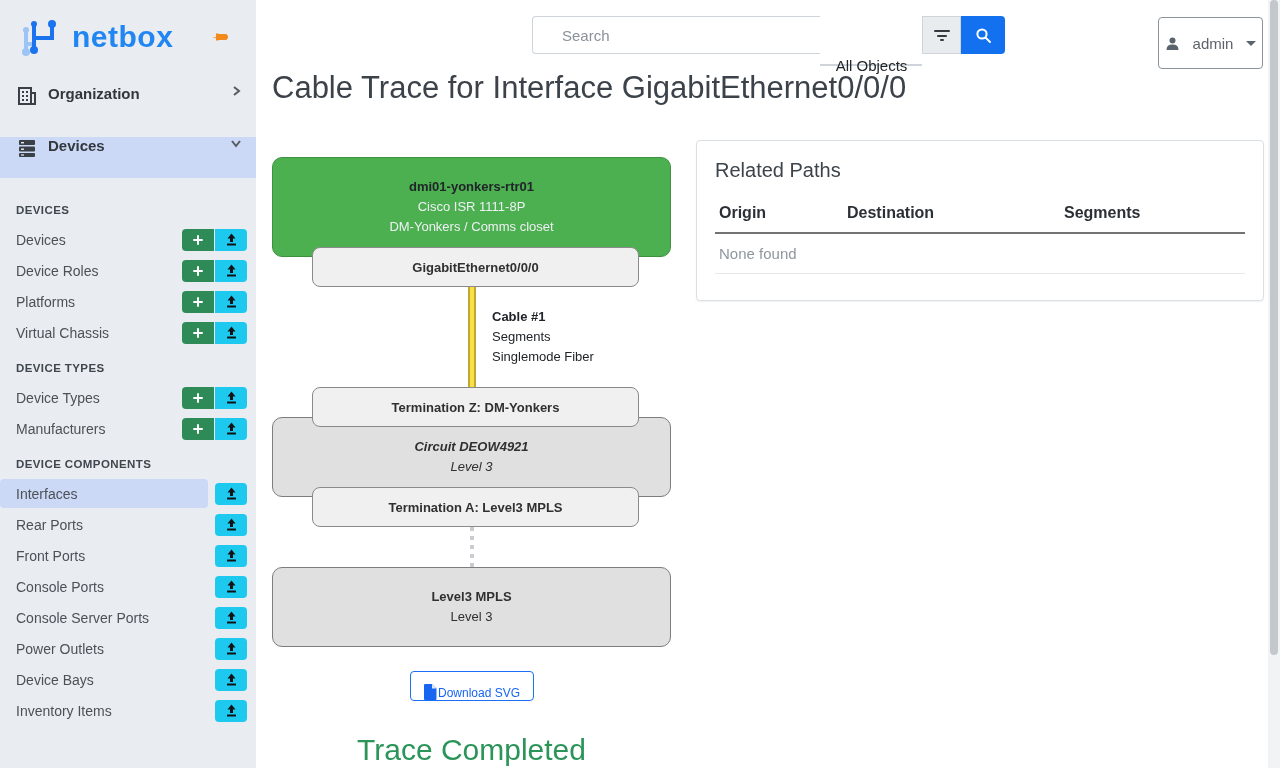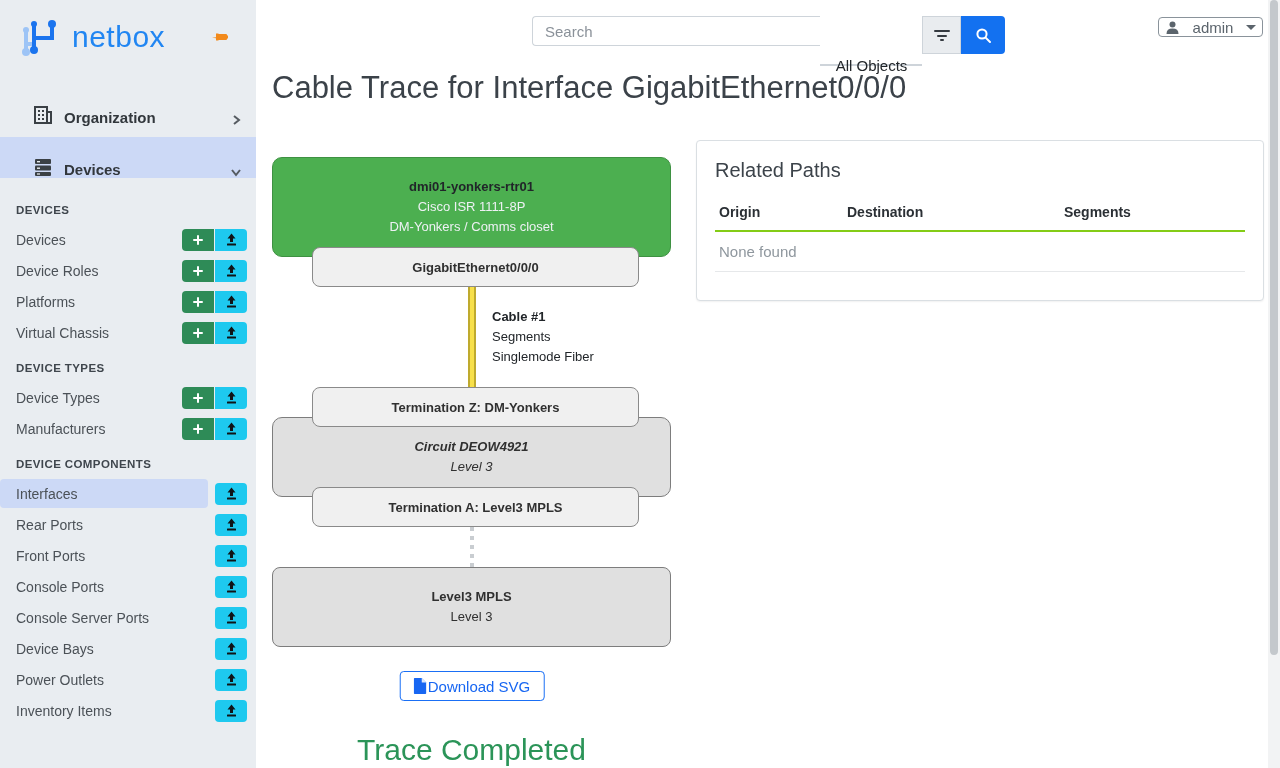--- a/index.html
+++ b/index.html
@@ -3,24 +3,24 @@
 <meta charset="utf-8">
 <style>
   * { box-sizing: border-box; margin: 0; padding: 0; }
   html,body { width:1280px; height:768px; overflow:hidden; background:#fff;
     font-family:"Liberation Sans", sans-serif; }
 
   
   .sidebar { position:absolute; left:0; top:0; width:256px; height:768px; background:#e9edf1; }
   .logo-row { position:absolute; left:0; top:0; width:256px; height:80px; }
   .logo-mark { position:absolute; left:16px; top:14px; }
-  .logo-text { position:absolute; left:72px; top:20px; font-size:30px; font-weight:normal; color:#2186f2; letter-spacing:0.5px; }
+  .logo-text { position:absolute; left:72px; top:20px; font-size:30px; font-weight:bold; color:#2186f2; letter-spacing:0.5px; }
   .pin-icon { position:absolute; left:211px; top:29px; }
 
-  .nav-menu { position:absolute; left:0; width:256px; height:41px; display:flex; align-items:flex-end; padding:0 14px 0 32px; cursor:pointer; }
+  .nav-menu { position:absolute; left:0; width:256px; height:41px; display:flex; align-items:flex-start; padding:0 14px 0 16px; cursor:pointer; }
   .nav-menu.org { top:85px; }
   .nav-menu.dev { top:137px; background:#ccd9f6; }
   .nav-menu .menu-icon { width:22px; height:22px; margin-right:10px; flex:0 0 auto; }
   .nav-menu .menu-label { font-size:15px; font-weight:bold; color:#32373c; flex:1; }
   .chev { width:12px; height:12px; stroke:#555b61; stroke-width:2; fill:none; }
 
   .nav-sections { position:absolute; left:0; top:190px; width:256px; }
   .nav-section-header { margin:10px 0 4px 0; padding:0 16px; height:20px; line-height:20px;
     font-size:11.5px; font-weight:bold; color:#3f464d; letter-spacing:0.4px; }
   .nav-item { position:relative; height:31px; display:flex; align-items:center; padding:0 9px 0 16px; }
@@ -29,29 +29,29 @@
   .btn-group { display:flex; gap:1px; position:relative; z-index:1; }
   .mini-btn { width:32px; height:22px; border:none; display:flex; align-items:center; justify-content:center; cursor:pointer; }
   .btn-add { background:#2e8b57; border-radius:4px 0 0 4px; }
   .btn-import { background:#1ec9ef; border-radius:0 4px 4px 0; }
   .btn-import.solo { border-radius:4px; }
 
   
   .main { position:absolute; left:256px; top:0; width:1024px; height:768px; background:#fff; }
 
   .search-group { position:absolute; left:276px; top:16px; height:38px; display:flex; }
-  .search-input { width:288px; height:30px; border:1px solid #ced4da; border-right:none; border-radius:4px 0 0 4px;
-    padding:0 12px; font-size:15px; color:#343a40; outline:none; }
+  .search-input { width:288px; height:38px; border:1px solid #ced4da; border-right:none; border-radius:4px 0 0 4px;
+    padding:0 29px; font-size:15px; color:#343a40; outline:none; }
   .search-input::placeholder { color:#8a9199; }
   .scope-seg { width:102px; background:#e9ecef; border:1px solid #ced4da; border-right:none; display:flex; align-items:center; justify-content:center;
     font-size:15px; color:#212529; cursor:pointer;margin-top:48px; }
   .filter-seg { width:39px; background:#e9ecef; border:1px solid #ced4da; display:flex; align-items:center; justify-content:center; cursor:pointer; }
   .search-btn { width:44px; background:#1371f0; border:none; border-radius:0 4px 4px 0; display:flex; align-items:center; justify-content:center; cursor:pointer; }
 
-  .user-btn { position:absolute; left:902px; top:17px; width:105px; height:20px; background:#fff;
+  .user-btn { position:absolute; left:902px; top:17px; width:105px; height:52px; background:#fff;
     border:1px solid #8a939b; border-radius:4px; display:flex; align-items:center; justify-content:center; gap:13px;
     font-size:15px; color:#5b646c; cursor:pointer; }
   .caret-down { width:0; height:0; border-left:5px solid transparent; border-right:5px solid transparent; border-top:5px solid #5b646c; }
 
   .page-title { position:absolute; left:16px; top:70px; font-size:31px; font-weight:normal; color:#3b4249; }
 
   
   .diagram { position:absolute; left:16px; top:157px; width:400px; height:611px; }
   .node-box { position:absolute; border-radius:10px; display:flex; flex-direction:column; align-items:center; justify-content:center;
     text-align:center; font-size:13px; line-height:20px; cursor:pointer; }
@@ -61,40 +61,40 @@
   .slim-box { position:absolute; left:40px; width:327px; height:40px; background:#f0f0f0; border:1px solid #8a8a8a;
     border-radius:8px; display:flex; align-items:center; justify-content:center;
     font-size:13px; font-weight:bold; color:#303030; cursor:pointer; z-index:2; }
   .iface-box { top:90px; }
   .termz-box { top:230px; }
   .terma-box { top:330px; }
   .wide-box { position:absolute; left:0; width:399px; height:80px; background:#e0e0e0; border:1px solid #7d7d7d;
     border-radius:10px; display:flex; flex-direction:column; align-items:center; justify-content:center;
     font-size:13px; line-height:20px; color:#303030; cursor:pointer; z-index:1; }
   .circuit-box { top:260px;font-style:italic; }
-  .farend-box { top:410px;border-radius:8px; }
+  .farend-box { top:410px; }
   .bold-line { font-weight:bold; }
 
   .cable-line { position:absolute; left:196px; top:130px; width:8px; height:101px; background:#f8e04a;
     border-left:2px solid #bfaa2e; border-right:2px solid #bfaa2e; z-index:0; }
   .cable-label { position:absolute; left:220px; top:150px; font-size:13px; line-height:20px; color:#212529; cursor:pointer; }
   .dashed-line { position:absolute; left:198px; top:370px; width:4px; height:42px;
     background:repeating-linear-gradient(to bottom, #c9cdd1 0 4px, transparent 4px 9px); }
 
   .download-btn { position:absolute; left:50%; transform:translateX(-50%); top:514px; height:30px;
-    display:inline-flex; align-items:center; gap:1px; padding:0 13px; background:#fff;
-    border:1px solid #1a6ff5; border-radius:4px; color:#1766f2; font-size:15px; cursor:pointer; white-space:nowrap; }
+    display:inline-flex; align-items:flex-end; gap:1px; padding:0 13px; background:#fff;
+    border:1px solid #1a6ff5; border-radius:4px; color:#1766f2; font-size:12px; cursor:pointer; white-space:nowrap; }
   .trace-status { position:absolute; left:0; top:576px; width:399px; text-align:center; font-size:30px; color:#2b9458; }
 
   
   .card { position:absolute; left:440px; top:140px; width:568px; height:161px; background:#fff;
     border:1px solid #dadfe3; border-radius:4px; box-shadow:0 1px 2px rgba(0,0,0,0.06); padding:18px; }
   .card-title { font-size:20px; color:#3c434a; font-weight:normal; }
   .rp-table { width:100%; border-collapse:collapse; margin-top:16px; }
-  .rp-table th { text-align:left; font-size:14px; color:#2b3035; padding:6px 0 10px 4px; border-bottom:2px solid #84cc16; }
+  .rp-table th { text-align:left; font-size:16px; color:#2b3035; padding:6px 0 10px 4px; border-bottom:2px solid #737373; }
   .rp-table th.c1 { width:128px; } .rp-table th.c2 { width:217px; }
   .rp-empty { font-size:15px; color:#8f979e; padding:11px 0 11px 4px; border-bottom:1px solid #e6e8ea; }
 
   
   .scrollbar-track { position:absolute; right:0; top:0; width:12px; height:768px; background:#f2f3f4; }
   .scrollbar-thumb { position:absolute; left:2px; top:0; width:8px; height:655px; background:#c4c8cc; border-radius:5px; cursor:pointer; }
 </style>
 </head>
 <body>
 
@@ -356,34 +356,34 @@
             <svg width="13" height="13" viewBox="0 0 13 13">
               <g fill="#101417">
                 <path d="M6.5 0.5 L10.5 5.5 H8 V9 H5 V5.5 H2.5 Z"></path>
                 <rect x="2" y="10.5" width="9" height="2" rx="0.5"></rect>
               </g>
             </svg>
           </button>
         </span>
       </div>
       <div class="nav-item">
+        <span class="nav-item-label">Power Outlets</span>
+        <span class="btn-group">
+          <button class="mini-btn btn-import solo">
+            <svg width="13" height="13" viewBox="0 0 13 13">
+              <g fill="#101417">
+                <path d="M6.5 0.5 L10.5 5.5 H8 V9 H5 V5.5 H2.5 Z"></path>
+                <rect x="2" y="10.5" width="9" height="2" rx="0.5"></rect>
+              </g>
+            </svg>
+          </button>
+        </span>
+      </div>
+      <div class="nav-item">
         <span class="nav-item-label">Device Bays</span>
-        <span class="btn-group">
-          <button class="mini-btn btn-import solo">
-            <svg width="13" height="13" viewBox="0 0 13 13">
-              <g fill="#101417">
-                <path d="M6.5 0.5 L10.5 5.5 H8 V9 H5 V5.5 H2.5 Z"></path>
-                <rect x="2" y="10.5" width="9" height="2" rx="0.5"></rect>
-              </g>
-            </svg>
-          </button>
-        </span>
-      </div>
-      <div class="nav-item">
-        <span class="nav-item-label">Power Outlets</span>
         <span class="btn-group">
           <button class="mini-btn btn-import solo">
             <svg width="13" height="13" viewBox="0 0 13 13">
               <g fill="#101417">
                 <path d="M6.5 0.5 L10.5 5.5 H8 V9 H5 V5.5 H2.5 Z"></path>
                 <rect x="2" y="10.5" width="9" height="2" rx="0.5"></rect>
               </g>
             </svg>
           </button>
         </span>

